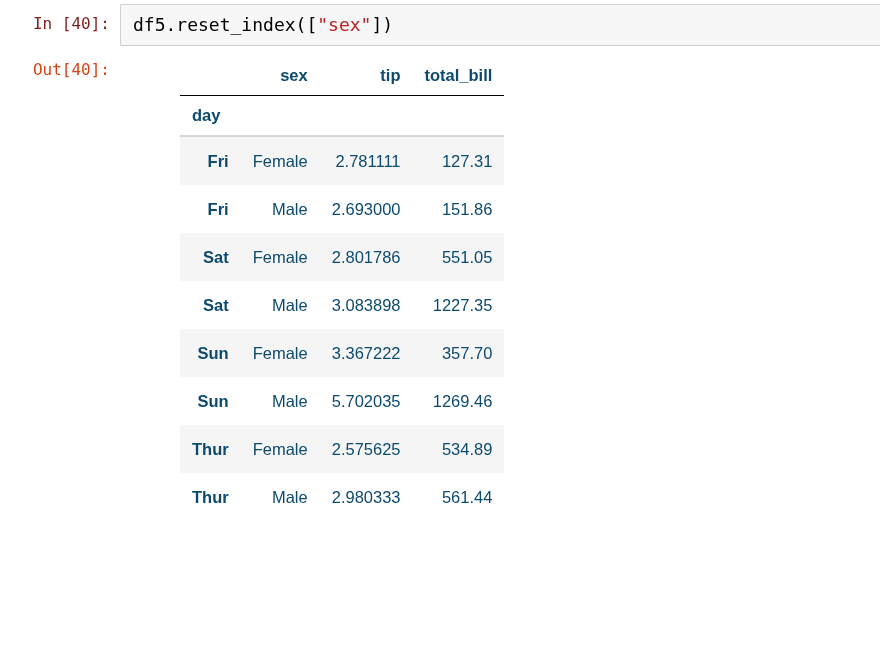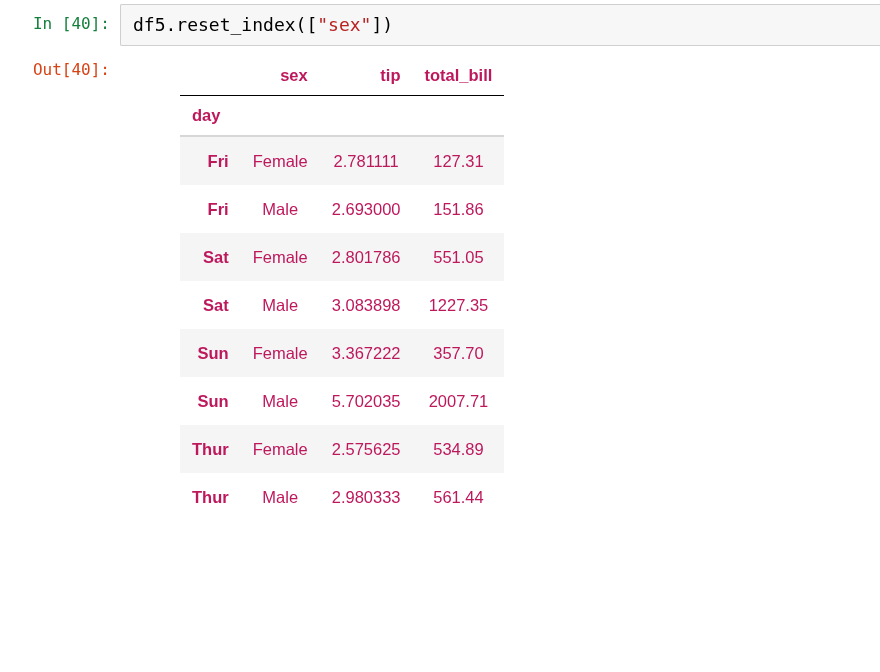--- a/index.html
+++ b/index.html
@@ -18,21 +18,21 @@
   .prompt {
     width: 120px;
     min-width: 120px;
     text-align: right;
     padding: 8px 10px 0 0;
     font-family: Menlo, Monaco, "DejaVu Sans Mono", monospace;
     font-size: 16px;
     line-height: 24px;
     box-sizing: border-box;
   }
-  .prompt.input { color: #15803d; }
+  .prompt.input { color: #7f1d1d; }
   .prompt.output { color: #D84315; }
   .code-area {
     flex: 1 1 auto;
     background: #f7f7f7;
     border: 1px solid #cfcfcf;
     border-left: 1px solid #cfcfcf;
     border-right: none;
     border-radius: 2px 0 0 2px;
     padding: 8px 12px;
     font-family: Menlo, Monaco, "DejaVu Sans Mono", monospace;
@@ -44,21 +44,21 @@
   }
   .tok-str { color: #BA2121; }
   .output-area {
     flex: 1 1 auto;
     padding: 6px 0 0 60px;
   }
   table.dataframe {
     border-collapse: collapse;
     border: none;
     font-size: 16.5px;
-    color: #be185d;
+    color: #0c4a6e;
     margin: 0;
   }
   table.dataframe thead th {
     font-weight: 700;
     text-align: right;
     padding: 10px 12px;
     border: none;
     background: #fff;
   }
   table.dataframe thead tr:first-child th {
@@ -68,21 +68,21 @@
     text-align: left;
     border-bottom: 2px solid #d7d7d7;
   }
   table.dataframe tbody th {
     font-weight: 700;
     text-align: right;
     padding: 7px 12px;
     border: none;
   }
   table.dataframe tbody td {
-    text-align: center;
+    text-align: right;
     padding: 14.5px 12px;
     border: none;
   }
   table.dataframe tbody tr:nth-child(odd) {
     background: #f5f5f5;
   }
   table.dataframe tbody tr:nth-child(even) {
     background: #ffffff;
   }
 </style>
@@ -140,21 +140,21 @@
         <tr>
           <th>Sun</th>
           <td>Female</td>
           <td>3.367222</td>
           <td>357.70</td>
         </tr>
         <tr>
           <th>Sun</th>
           <td>Male</td>
           <td>5.702035</td>
-          <td>2007.71</td>
+          <td>1269.46</td>
         </tr>
         <tr>
           <th>Thur</th>
           <td>Female</td>
           <td>2.575625</td>
           <td>534.89</td>
         </tr>
         <tr>
           <th>Thur</th>
           <td>Male</td>

